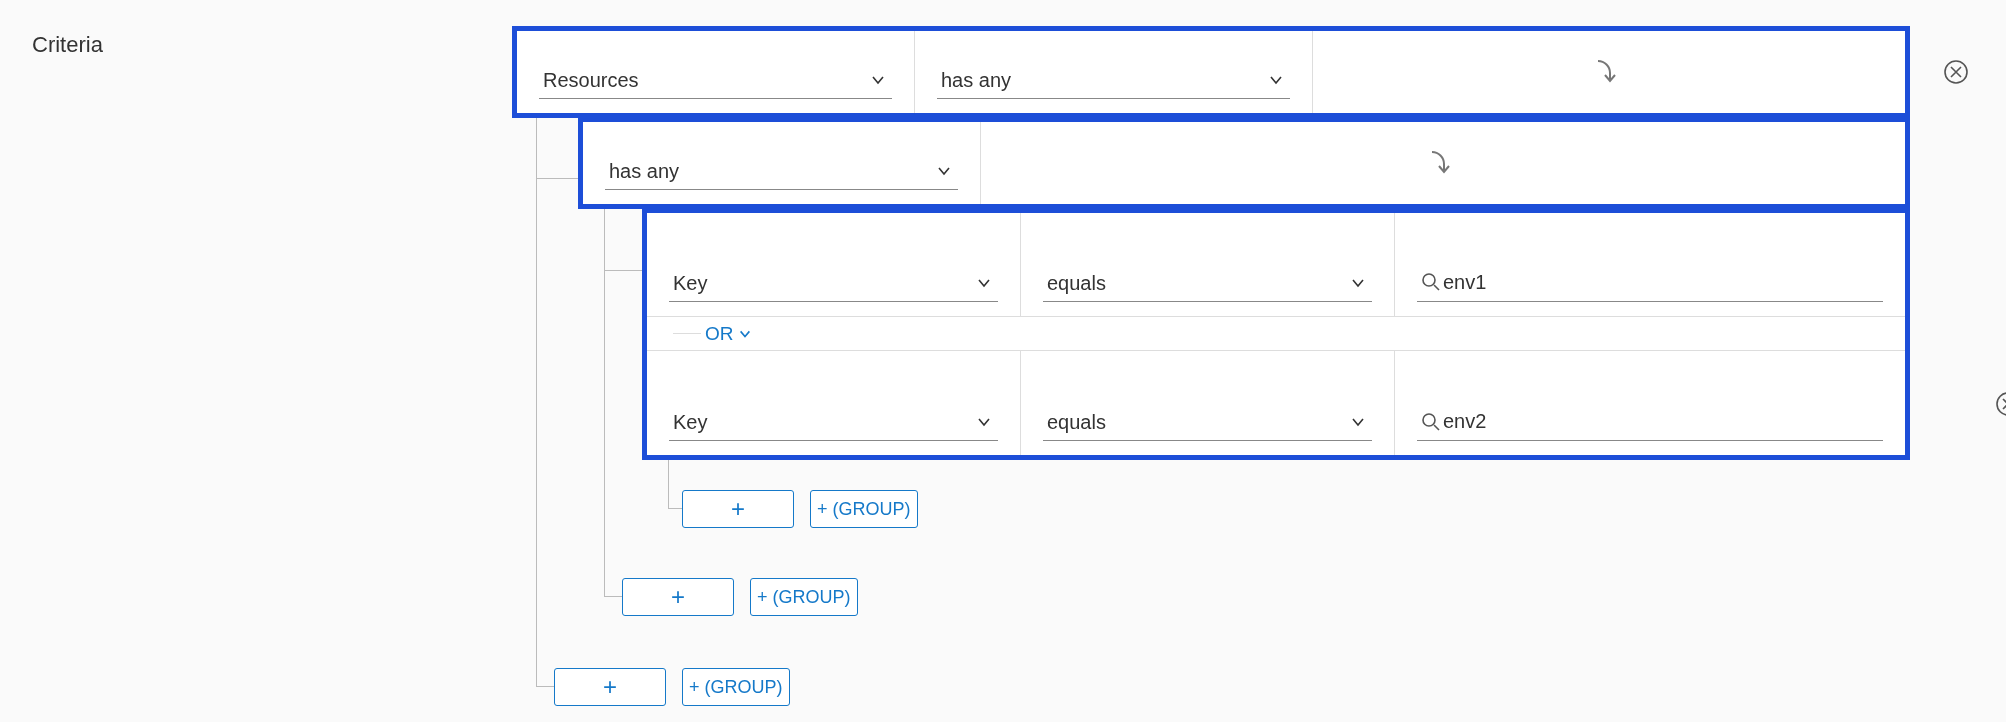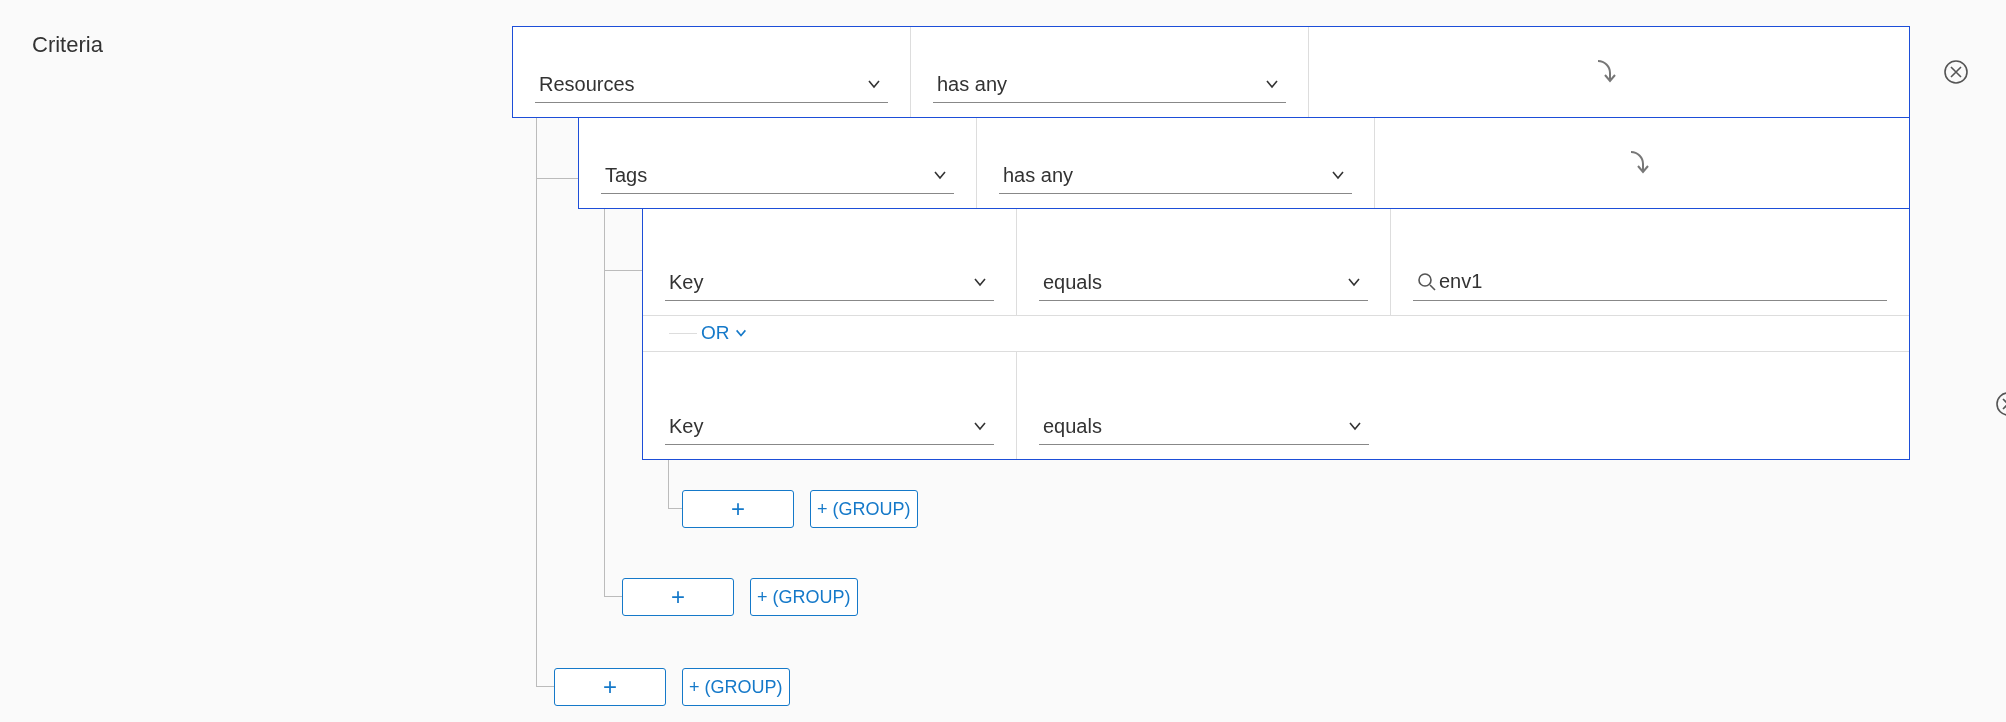--- a/index.html
+++ b/index.html
@@ -23,21 +23,21 @@
     left: 32px;
     top: 32px;
     font-size: 22px;
     color: #333;
   }
 
   
   .crit-row {
     position: absolute;
     background: #fff;
-    border: 1px solid #1d4ed8;
+    border: 5px solid #1d4ed8;
     display: flex;
     align-items: stretch;
   }
   .crit-cell {
     border-right: 1px solid #ddd;
     padding: 14px 22px 14px 22px;
     display: flex;
     align-items: flex-end;
     position: relative;
   }
@@ -190,28 +190,20 @@
 
   <div class="circ" style="left:1942px; top:58px;">
     <svg width="26" height="26" viewBox="0 0 26 26">
         <circle cx="13" cy="13" r="11" fill="none" stroke="#555" stroke-width="1.6"></circle>
         <path d="M8 8l10 10M18 8L8 18" stroke="#555" stroke-width="1.6"></path>
       </svg>
   </div>
 
   <div class="crit-row" style="left:578px; top:117px; width:1332px; height:92px;">
     <div class="crit-cell" style="width:398px;">
-      <div class="field">Tags</div>
-      <span class="chev">
-        <svg width="16" height="16" viewBox="0 0 16 16">
-            <path d="M3 5l5 6 5-6" fill="none" stroke="#333" stroke-width="1.6"></path>
-          </svg>
-      </span>
-    </div>
-    <div class="crit-cell" style="width:398px;">
       <div class="field">has any</div>
       <span class="chev">
         <svg width="16" height="16" viewBox="0 0 16 16">
             <path d="M3 5l5 6 5-6" fill="none" stroke="#333" stroke-width="1.6"></path>
           </svg>
       </span>
     </div>
     <div class="crit-cell arrow-cell">
       <svg width="34" height="30" viewBox="0 0 34 30">
         <path d="M6 4 A12 12 0 0 1 18 16 L18 22" fill="none" stroke="#777" stroke-width="2"></path>
@@ -270,20 +262,29 @@
         </span>
       </div>
       <div class="crit-cell" style="width:374px;">
         <div class="field">equals</div>
         <span class="chev">
           <svg width="16" height="16" viewBox="0 0 16 16">
               <path d="M3 5l5 6 5-6" fill="none" stroke="#333" stroke-width="1.6"></path>
             </svg>
         </span>
       </div>
+      <div class="crit-cell" style="flex:1;">
+        <div class="value-wrap">
+          <svg width="20" height="20" viewBox="0 0 20 20">
+            <circle cx="8" cy="8" r="6" fill="none" stroke="#555" stroke-width="1.6"></circle>
+            <line x1="13" y1="13" x2="18" y2="18" stroke="#555" stroke-width="1.6"></line>
+          </svg>
+          <input class="value-input" value="env2" style="">
+        </div>
+      </div>
     </div>
   </div>
 
   <div class="circ" style="left:1994px; top:390px;">
     <svg width="26" height="26" viewBox="0 0 26 26">
         <circle cx="13" cy="13" r="11" fill="none" stroke="#555" stroke-width="1.6"></circle>
         <path d="M8 8l10 10M18 8L8 18" stroke="#555" stroke-width="1.6"></path>
       </svg>
   </div>
 

